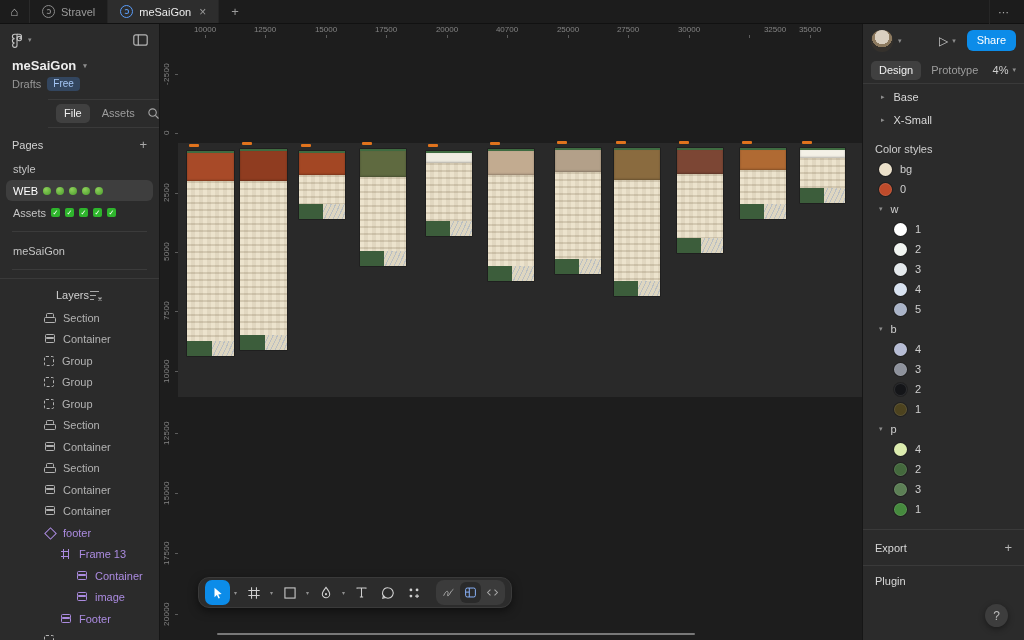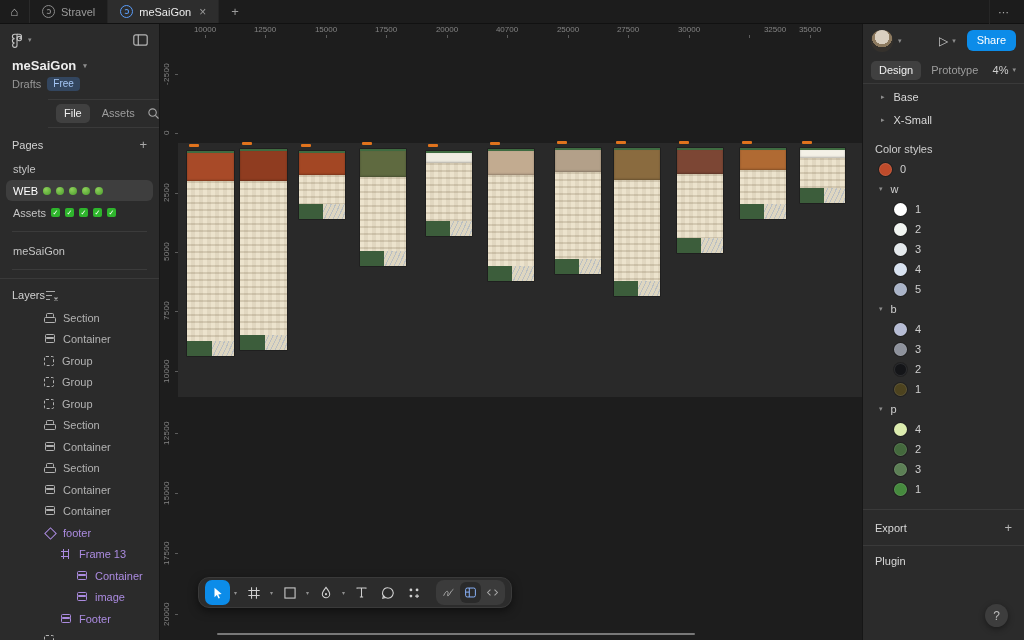--- a/index.html
+++ b/index.html
@@ -32,21 +32,21 @@
   .chip { padding:3px 8px 4px; border-radius:5px; color:#9d9d9d;}
   .chip.active { background:#404040; color:#f0f0f0; }
   .lp-search { margin-left:auto; color:#a5a5a5; display:flex;}
   .sec-head { display:flex; align-items:center; justify-content:space-between; padding:9px 12px 5px; color:#d2d2d2;}
   .sec-head .plus { color:#aaa; font-size:13px;}
   .page-row { height:21px; margin:1px 6px; padding:0 7px; border-radius:6px; display:flex; align-items:center; gap:4px; color:#c4c4c4;}
   .page-row.sel { background:#3e3e3e; color:#fff; }
   .dot-apple { width:8px; height:8px; border-radius:50%; background:radial-gradient(circle at 35% 30%, #8ed05a, #4a9c2d); margin-left:1px; flex:none;}
   .dot-check { width:9px; height:9px; border-radius:2px; background:#2eb52c; color:#fff; font-size:7px; line-height:9px; text-align:center; margin-left:1px; flex:none;}
   .lp-div { border:0; border-top:1px solid #3b3b3b; margin:8px 12px; }
-  .layers-head { display:flex; align-items:center; justify-content:flex-start; padding:10px 12px 6px; color:#d2d2d2; border-top:1px solid #3a3a3a; margin-top:8px;}
+  .layers-head { display:flex; align-items:center; justify-content:center; padding:10px 12px 6px; color:#d2d2d2; border-top:1px solid #3a3a3a; margin-top:8px;}
   .layer-row { height:21.5px; display:flex; align-items:center; gap:8px; color:#b3b3b3;}
   .layer-row.purple { color:#ab8be0; }
   .lyr-ic { flex:none; position:relative; width:11px; height:10px; color:inherit;}
   .ic-section::before { content:""; position:absolute; left:2px; top:0; width:6px; height:3px; border:1px solid currentColor; border-radius:1.5px;}
   .ic-section::after { content:""; position:absolute; left:0; bottom:0; width:10px; height:4px; border:1px solid currentColor; border-radius:1.5px;}
   .ic-container::before { content:""; position:absolute; left:1px; top:0; width:8px; height:3px; border:1px solid currentColor; border-radius:1.5px;}
   .ic-container::after { content:""; position:absolute; left:1px; bottom:1px; width:8px; height:4px; border:1px solid currentColor; border-radius:1.5px;}
   .ic-group { border:1px dashed currentColor; width:10px; height:10px; border-radius:2px;}
   .ic-instance::before { content:""; position:absolute; left:2px; top:1px; width:7px; height:7px; border:1px solid currentColor; transform:rotate(45deg);}
   .ic-frame::before { content:""; position:absolute; left:3px; top:0; width:4px; height:10px; border-left:1px solid currentColor; border-right:1px solid currentColor;}
@@ -523,20 +523,24 @@
       <span class="chev">▸</span>
       <span>Base</span>
     </div>
     <div class="rp-row">
       <span class="chev">▸</span>
       <span>X-Small</span>
     </div>
     <div class="cs-head">Color styles</div>
     <div id="color-styles">
         <div class="cs-row" style="padding-left: 16px;">
+          <div class="swatch" style="background: rgb(236, 225, 202);"></div>
+          <div>bg</div>
+        </div>
+        <div class="cs-row" style="padding-left: 16px;">
           <div class="swatch" style="background: rgb(191, 75, 43);"></div>
           <div>0</div>
         </div>
         <div class="cs-row" style="padding-left: 16px;">
           <div class="chev">▾</div>
           <div>w</div>
         </div>
         <div class="cs-row" style="padding-left: 31px;">
           <div class="swatch" style="background: rgb(255, 255, 255);"></div>
           <div>1</div>

